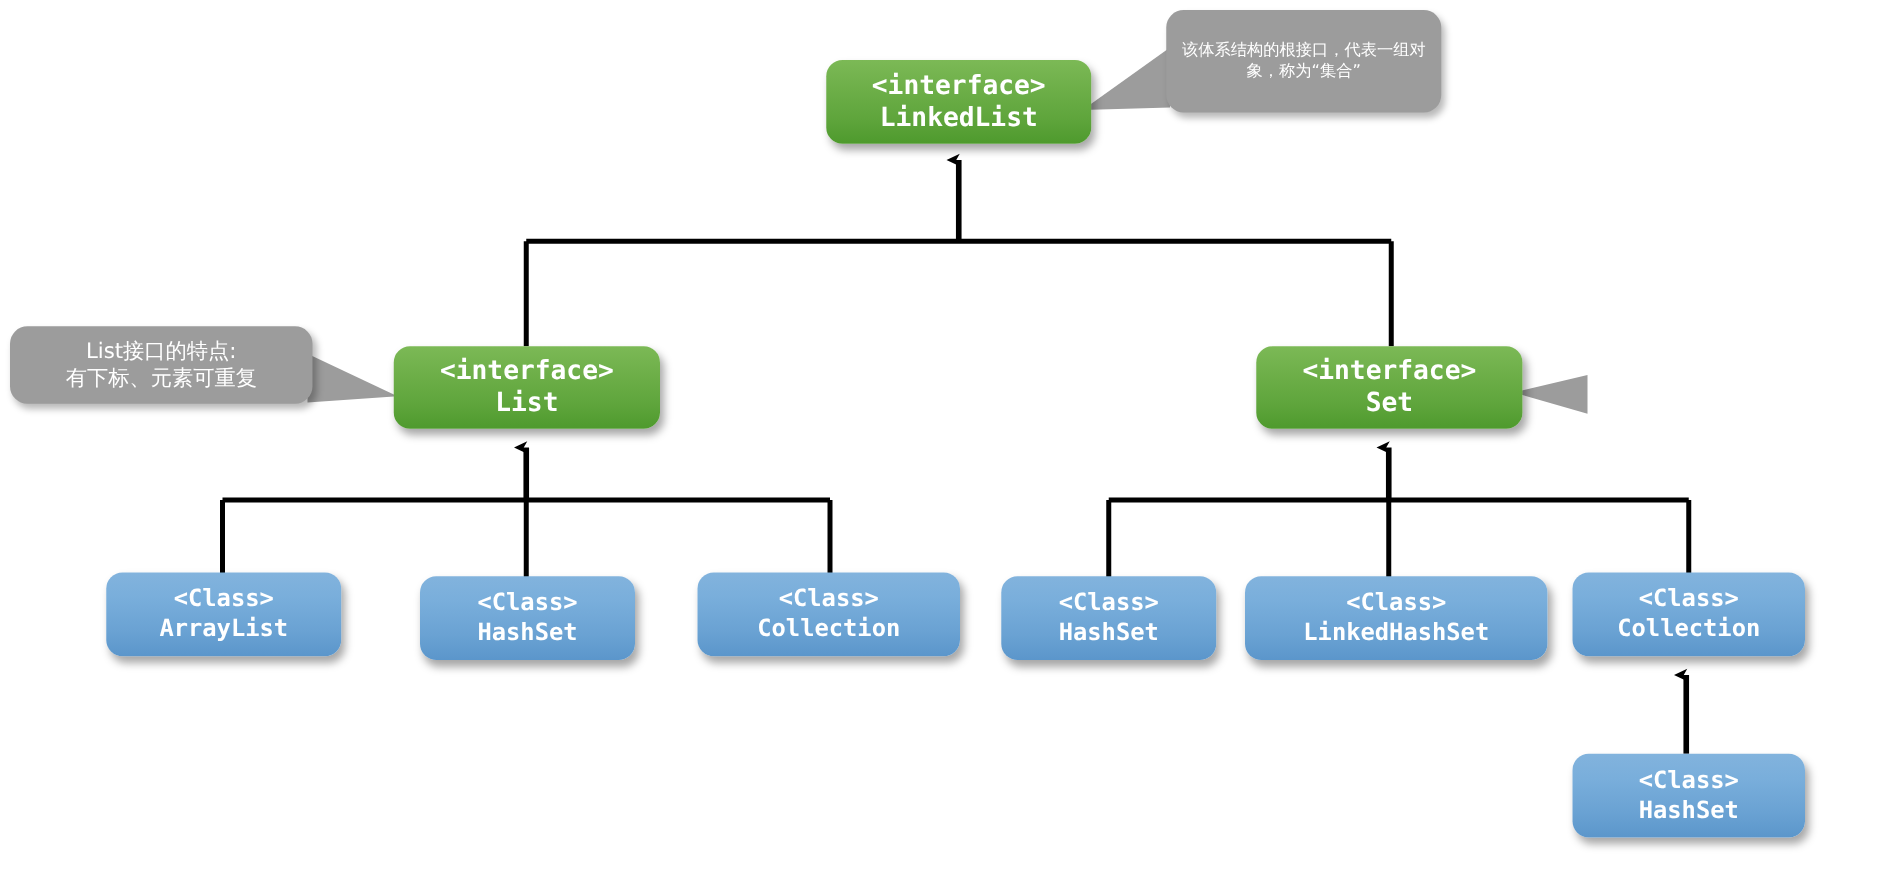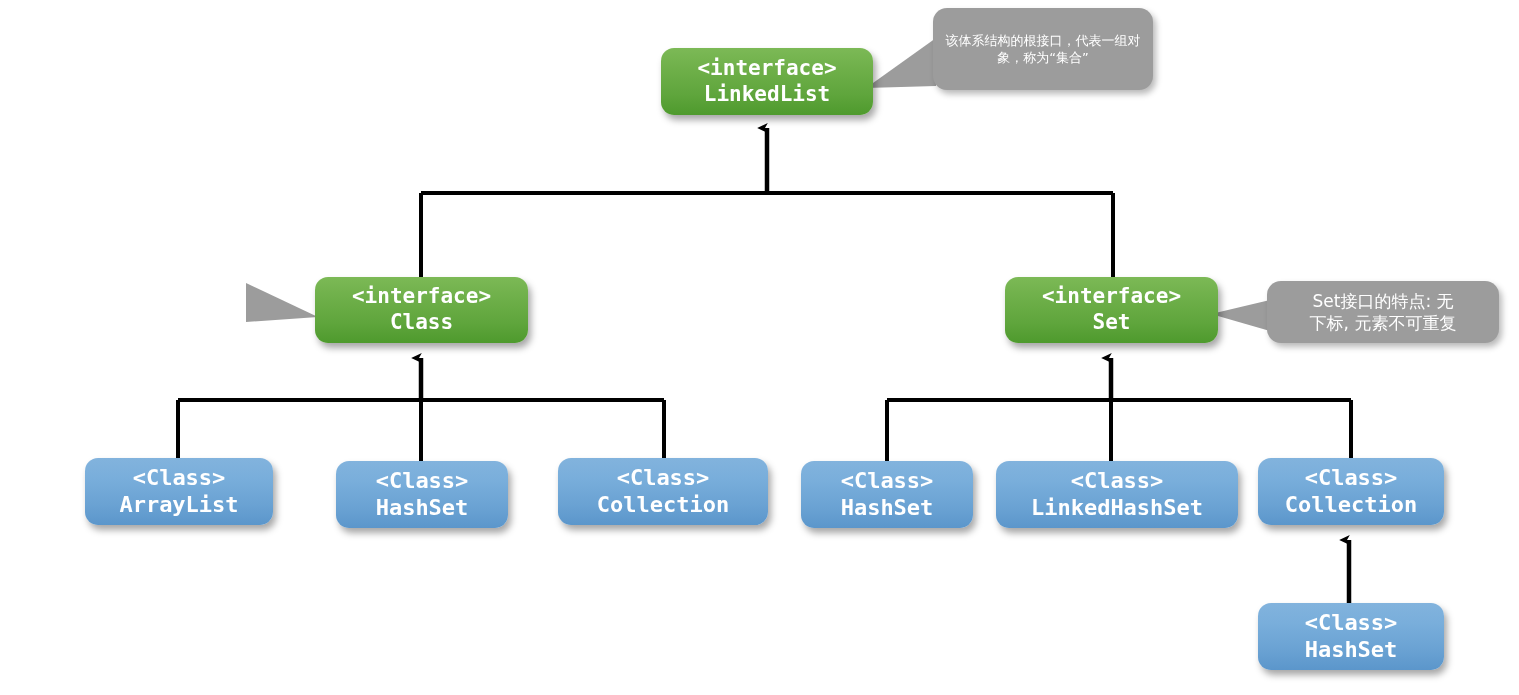--- a/index.html
+++ b/index.html
@@ -48,21 +48,21 @@
     display: block;
     white-space: nowrap;
   }
   .node.iface {
     background: linear-gradient(180deg, #7cb956 0%, #६fb04a 1%, #6aac46 45%, #58a038 75%, #4d9a2d 100%);
     background: linear-gradient(180deg, #7cb956 0%, #6fb04a 30%, #5fa53c 70%, #4e9a2d 100%);
     font-size: 21px;
   }
   .node.klass {
     background: linear-gradient(180deg, #82b3dd 0%, #79aedb 30%, #6aa2d3 70%, #5b96cb 100%);
-    font-size: 22px;
+    font-size: 19px;
   }
 
   
   .callout {
     position: absolute;
     box-sizing: border-box;
     background: #9c9c9c;
     border-radius: 14px;
     color: #ffffff;
     text-align: center;
@@ -130,21 +130,21 @@
     </g>
   </svg>
 
   <div class="node iface" style="left:661px; top:48px; width:212px; height:67px;">
     <span class="stereo">&lt;interface&gt;</span>
     <span class="cname">LinkedList</span>
   </div>
 
   <div class="node iface" style="left:315px; top:277px; width:213px; height:66px;">
     <span class="stereo">&lt;interface&gt;</span>
-    <span class="cname">Class</span>
+    <span class="cname">List</span>
   </div>
 
   <div class="node iface" style="left:1005px; top:277px; width:213px; height:66px;">
     <span class="stereo">&lt;interface&gt;</span>
     <span class="cname">Set</span>
   </div>
 
   <div class="node klass" style="left:85px; top:458px; width:188px; height:67px;">
     <span class="stereo">&lt;Class&gt;</span>
     <span class="cname">ArrayList</span>
@@ -177,19 +177,19 @@
 
   <div class="node klass" style="left:1258px; top:603px; width:186px; height:67px;">
     <span class="stereo">&lt;Class&gt;</span>
     <span class="cname">HashSet</span>
   </div>
 
   <div class="callout" style="left:933px; top:8px; width:220px; height:82px; font-size:13px;">
     <span class="ctext">该体系结构的根接口，代表一组对象，称为“集合”</span>
   </div>
 
+  <div class="callout" style="left:8px; top:261px; width:242px; height:62px; font-size:17px;">
+    <span class="ctext">List接口的特点:
+有下标、元素可重复</span>
+  </div>
 
-  <div class="callout" style="left:1267px; top:281px; width:232px; height:62px; font-size:17px;">
-    <span class="ctext">Set接口的特点: 无
-下标, 元素不可重复</span>
-  </div>
 
 </div>
 
 </body></html>

